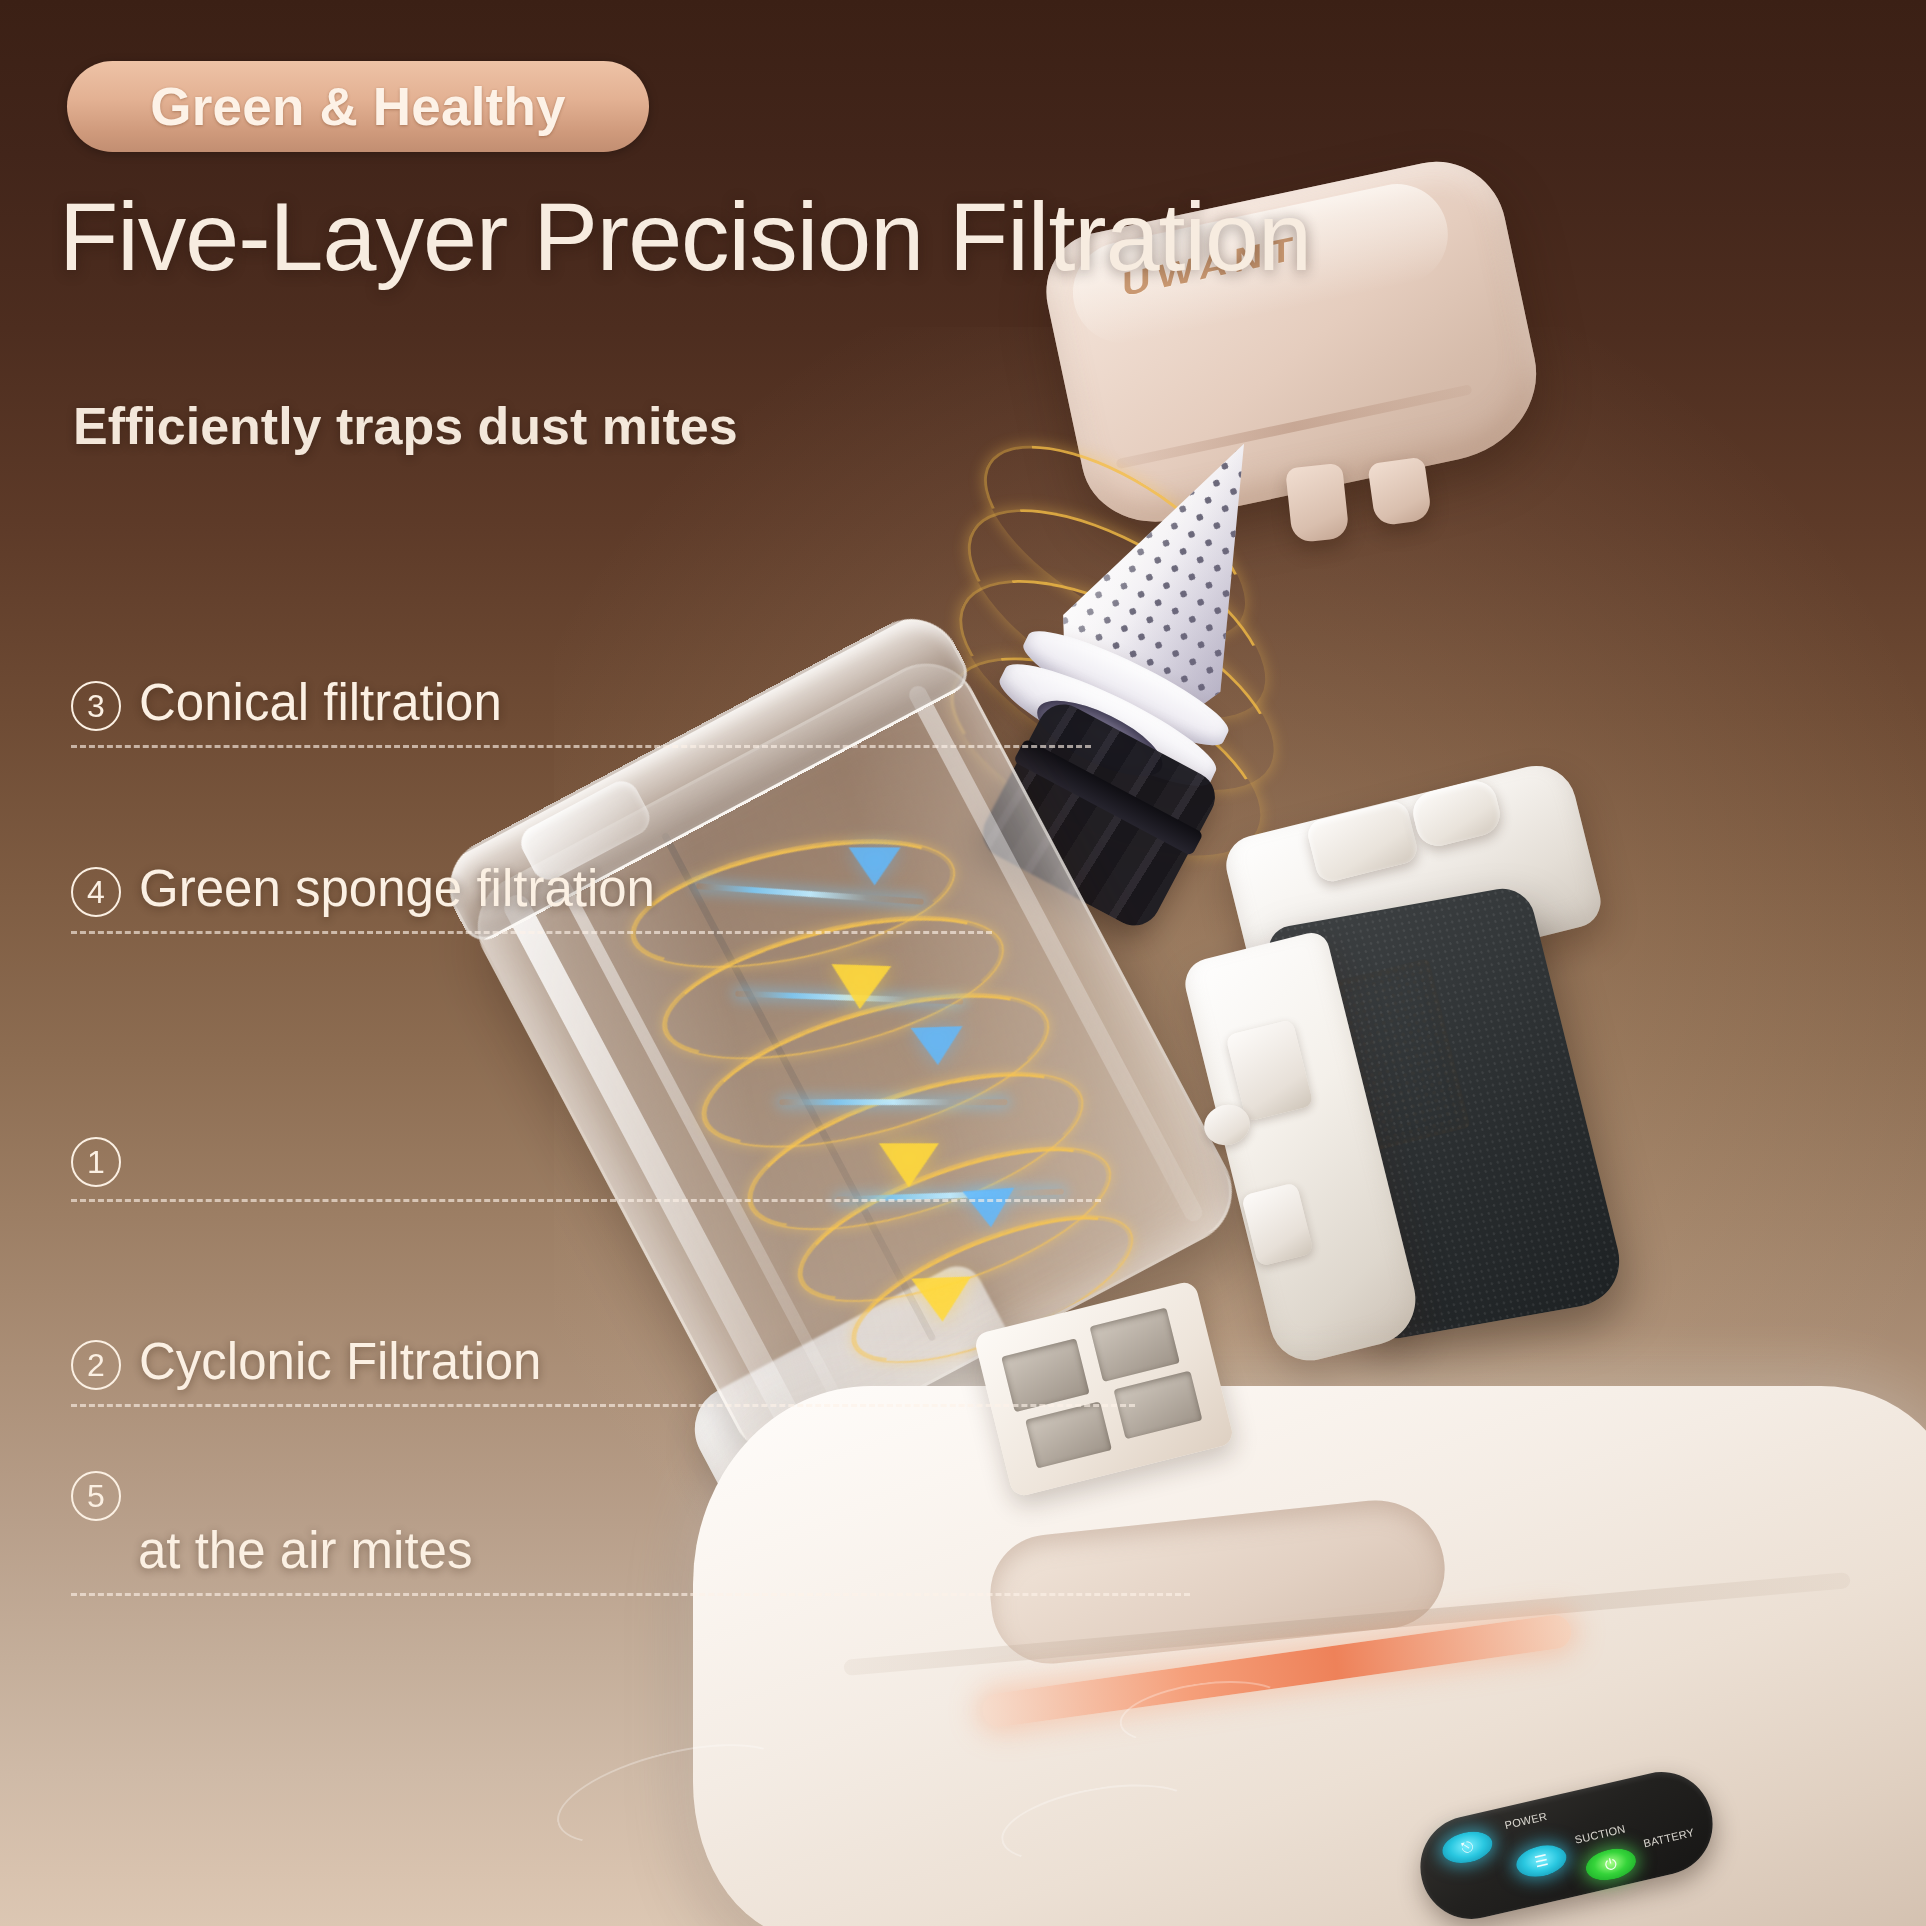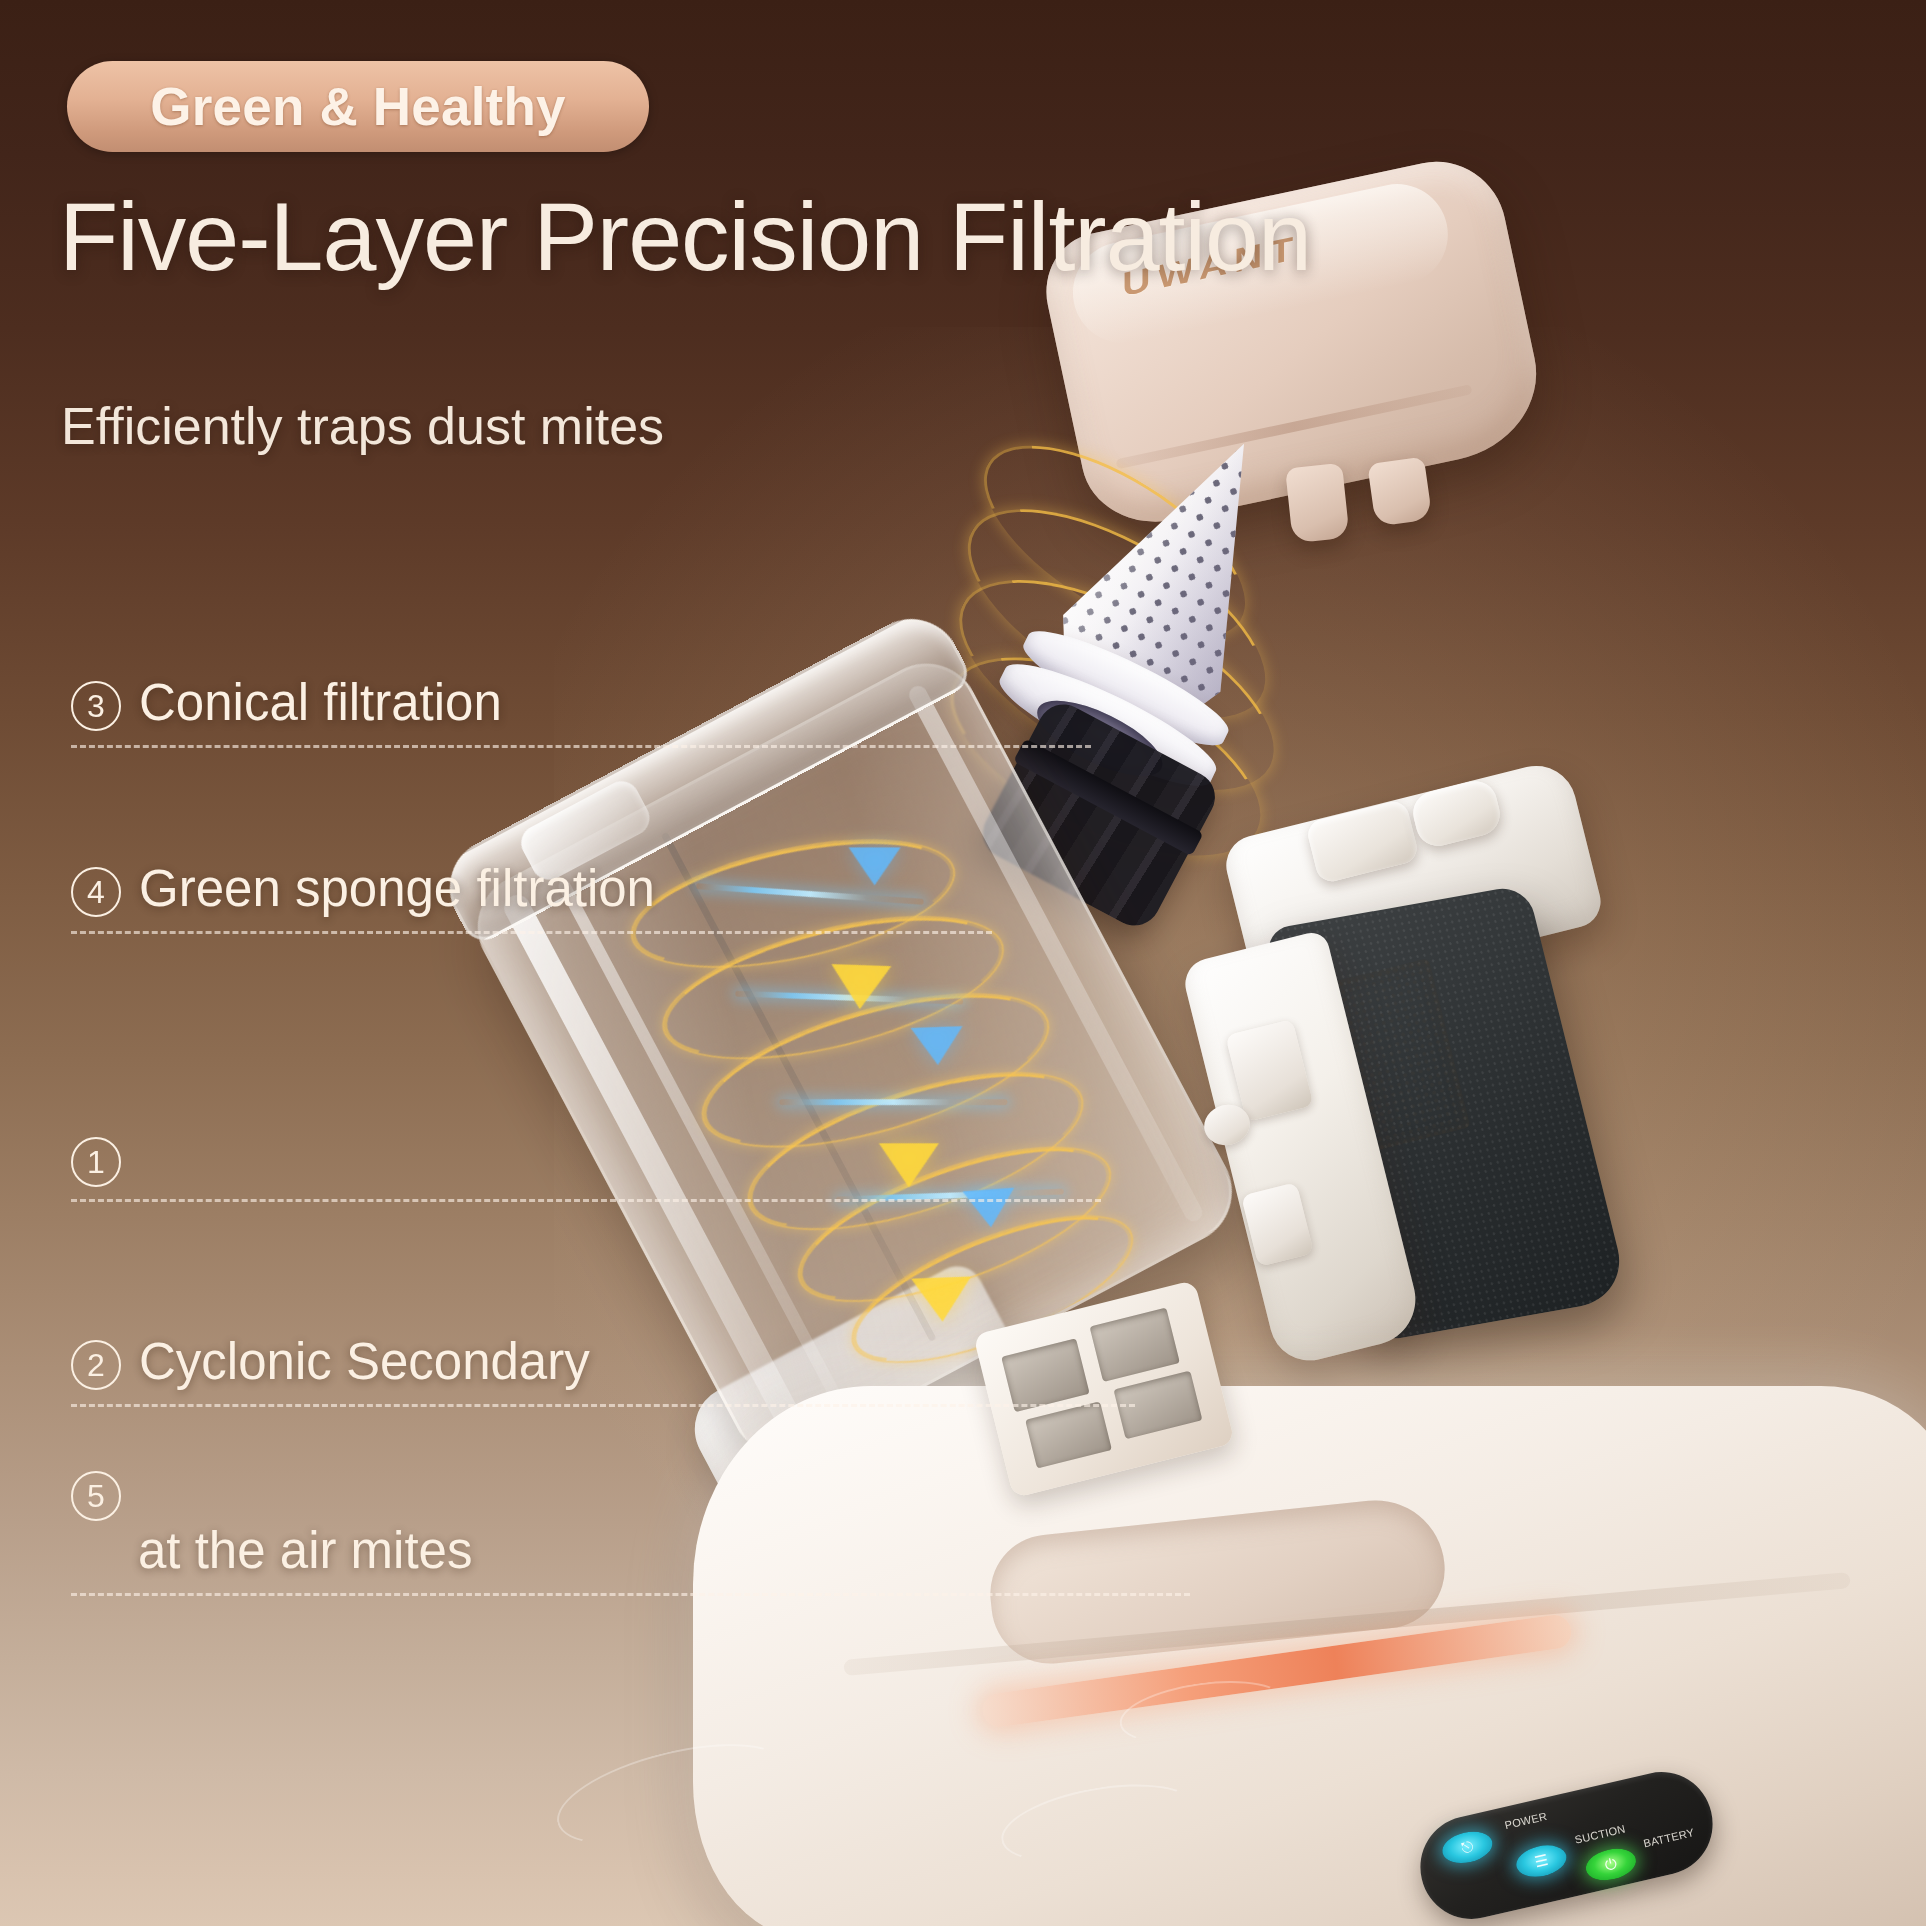--- a/index.html
+++ b/index.html
@@ -58,23 +58,23 @@
     position:absolute; left:59px; top:186px;
     width:1188px;
     font-size:97px; font-weight:400; letter-spacing:-1px;
     line-height:1.05;
     color:#f7ece0;
     text-shadow:0 2px 14px rgba(35,18,10,.45);
     white-space:nowrap;
   }
 
   #subtitle{
-    position:absolute; left:61px; top:396px;
+    position:absolute; left:73px; top:396px;
     width:713px;
-    font-size:52px; font-weight:400; line-height:1.17;
+    font-size:52px; font-weight:700; line-height:1.17;
     color:#f3e7da;
     text-shadow:0 2px 10px rgba(35,18,10,.40);
   }
   #subtitle span{display:block;}
 
   
   .fitem{ position:absolute; left:71px; }
   .fitem .frow{
     display:flex; align-items:flex-start; gap:18px;
     font-size:51px; font-weight:400; line-height:1.17;
@@ -623,21 +623,21 @@
   <div class="fitem" id="f-1">
     <div class="frow">
       <span class="fnum">1</span>
     </div>
     <div class="fline"></div>
   </div>
 
   <div class="fitem" id="f-2">
     <div class="frow">
       <span class="fnum">2</span>
-      <span>Cyclonic Secondary</span>
+      <span>Cyclonic Filtration</span>
     </div>
     <div class="fline"></div>
   </div>
 
   <div class="fitem" id="f-5">
     <div class="frow">
       <span class="fnum">5</span>
     </div>
     <div class="frow sub2">
       <span>at the air mites</span>

